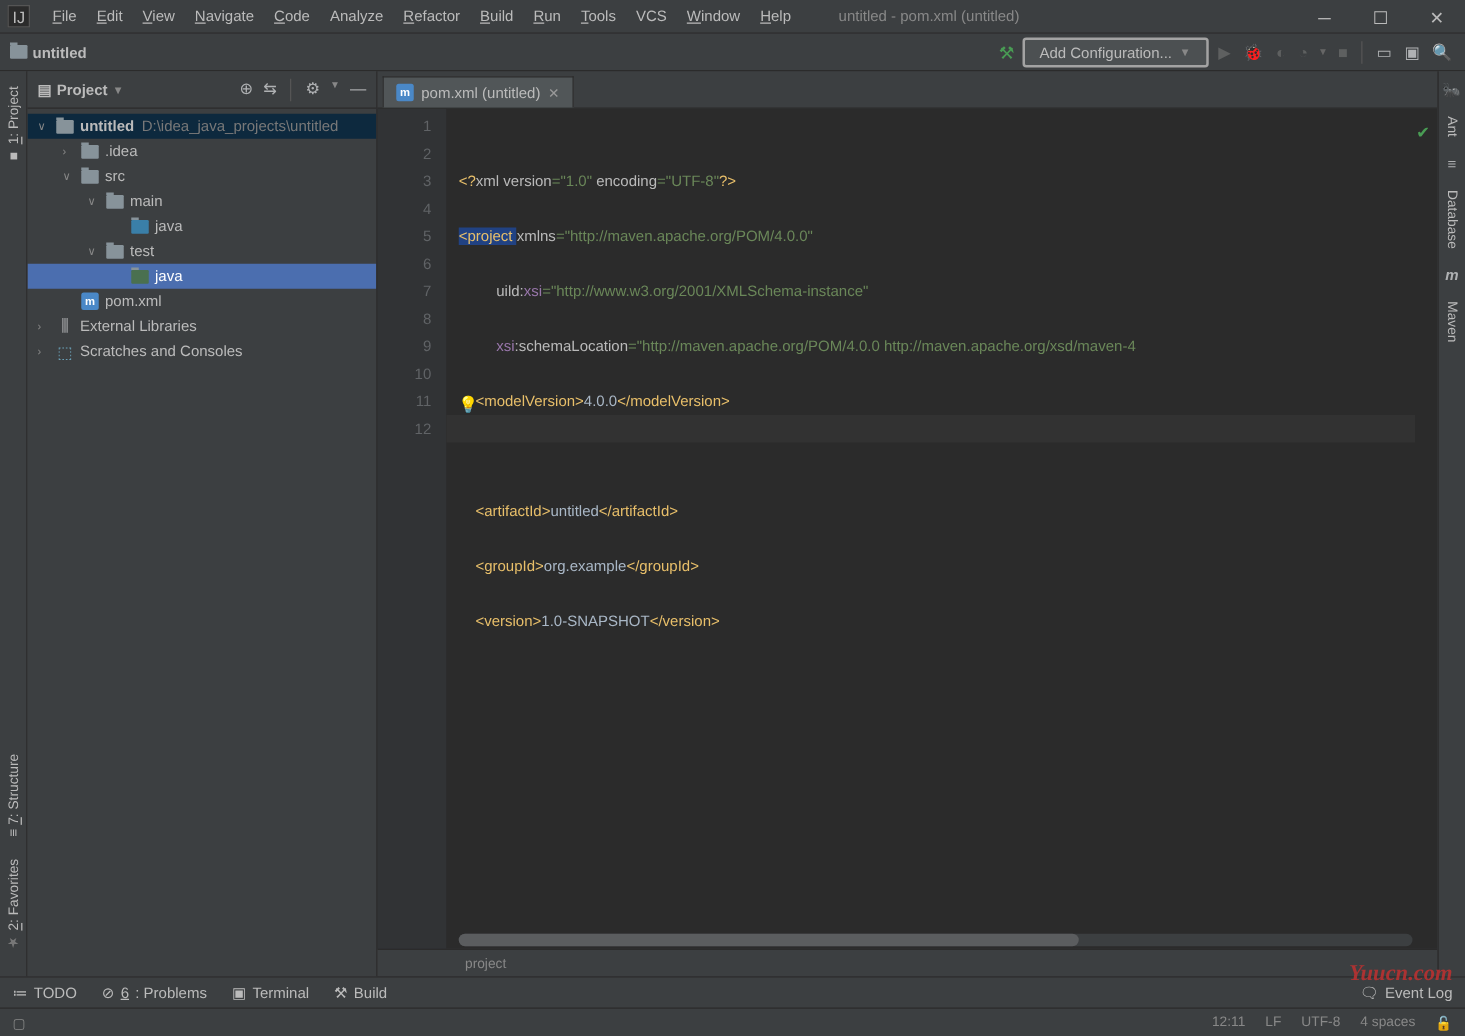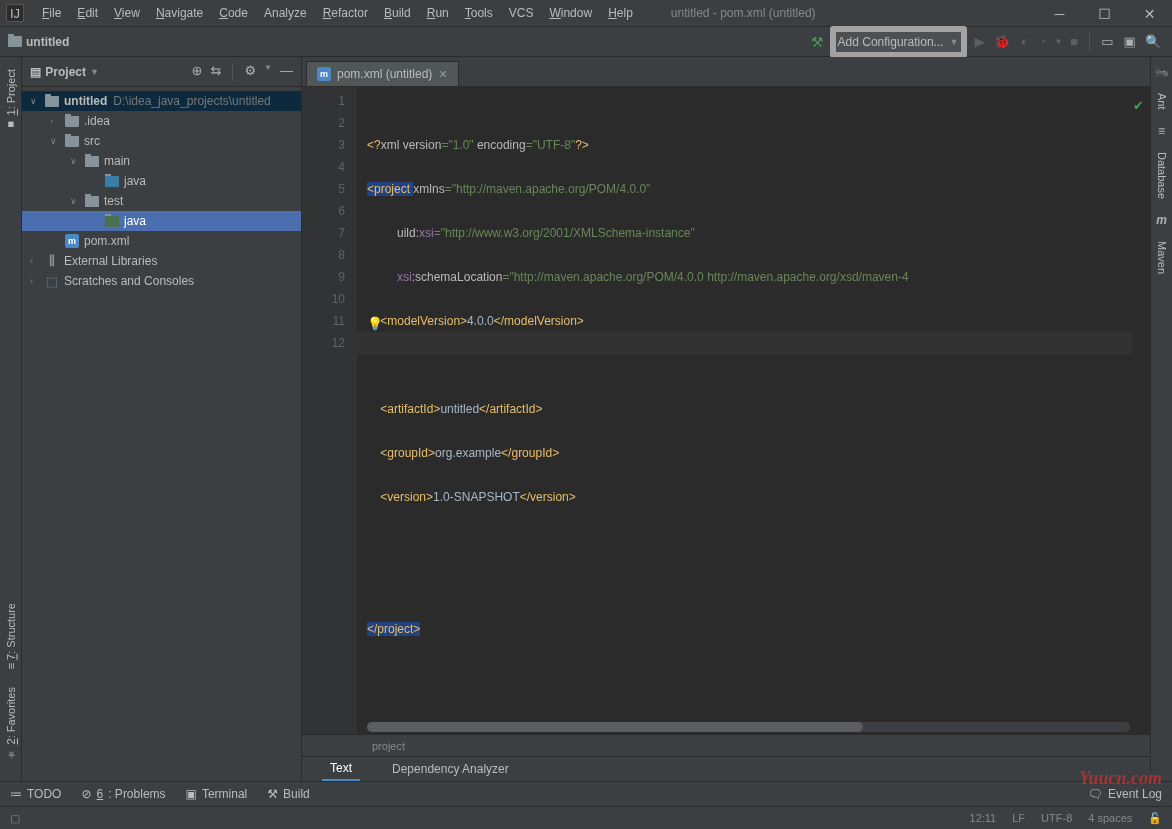--- a/index.html
+++ b/index.html
@@ -10,21 +10,21 @@
 .menu-item .ul{text-decoration:underline;}
 .title-text { margin-left:30px; color:#888; }
 .window-controls { position:absolute; right:0; top:0; display:flex; height:27px; }
 .wc-btn { width:45px; display:flex; align-items:center; justify-content:center; color:#bbb; font-size:14px; }
 .toolbar { height:30px; background:#3c3f41; display:flex; align-items:center; padding:0 8px; border-bottom:1px solid #2b2b2b; }
 .breadcrumb { display:flex; align-items:center; color:#bbb; }
 .folder-mini { width:14px; height:11px; background:#87939a; border-radius:1px; margin-right:4px; position:relative; }
 .folder-mini::before { content:''; position:absolute; top:-2px; left:0; width:6px; height:2px; background:#87939a; }
 .toolbar-right { margin-left:auto; display:flex; align-items:center; gap:6px; }
 .hammer-icon { color:#499c54; font-size:14px; }
-.add-config-btn { background:#4c5052; border:6px solid #a3a3a3; padding:3px 2px; border-radius:3px; color:#bbb; display:flex; align-items:center; gap:6px; cursor:pointer; }
+.add-config-btn { background:#4c5052; border:2px solid #a3a3a3; padding:3px 12px; border-radius:3px; color:#bbb; display:flex; align-items:center; gap:6px; cursor:pointer; }
 .tb-icon { color:#5e6060; font-size:13px; padding:0 2px; }
 .tb-icon.enabled { color:#afb1b3; }
 .sep { width:1px; height:18px; background:#555; margin:0 3px; }
 .main-area { display:flex; height:calc(100% - 27px - 30px - 25px - 23px); }
 .left-gutter { width:22px; background:#3c3f41; border-right:1px solid #2b2b2b; display:flex; flex-direction:column; align-items:center; padding-top:8px; gap:10px; }
 .gutter-text { writing-mode:vertical-rl; transform:rotate(180deg); color:#bbb; font-size:11px; cursor:pointer; padding:4px 0; }
 .gutter-text .ul{text-decoration:underline;}
 .gutter-star { color:#777; font-size:11px; }
 .project-panel { width:280px; background:#3c3f41; border-right:1px solid #2b2b2b; display:flex; flex-direction:column; }
 .panel-header { height:30px; display:flex; align-items:center; padding:0 8px; border-bottom:1px solid #2b2b2b; }
@@ -262,33 +262,28 @@
 <div><span class="tag" style="background:#214283">&lt;project </span><span class="attr">xmlns</span><span class="str">="http://maven.apache.org/POM/4.0.0"</span></div>
 <div><span class="attr">         uild:</span><span class="attr-ns">xsi</span><span class="str">="http://www.w3.org/2001/XMLSchema-instance"</span></div>
 <div><span>         </span><span class="attr-ns">xsi</span><span class="attr">:schemaLocation</span><span class="str">="http://maven.apache.org/POM/4.0.0 http://maven.apache.org/xsd/maven-4</span></div>
 <div><span class="tag">    &lt;modelVersion&gt;</span><span class="txt">4.0.0</span><span class="tag">&lt;/modelVersion&gt;</span></div>
 <div> </div>
 <div><span class="tag">    &lt;artifactId&gt;</span><span class="txt">untitled</span><span class="tag">&lt;/artifactId&gt;</span></div>
 <div><span class="tag">    &lt;groupId&gt;</span><span class="txt">org.example</span><span class="tag">&lt;/groupId&gt;</span></div>
 <div><span class="tag">    &lt;version&gt;</span><span class="txt">1.0-SNAPSHOT</span><span class="tag">&lt;/version&gt;</span></div>
 <div> </div>
 <div> </div>
-<div><span class="tag" style="background:#214283">&lt;/project&gt;</span></div>
 <div class="bulb">💡</div>
 <div class="check">✔</div>
       </div>
       <div class="scrollbar-h"></div>
     </div>
     <div class="breadcrumb-bar">
         <span>project</span>
       </div>
-    <div class="editor-bottom-tabs">
-      <span class="eb-tab active">Text</span>
-      <span class="eb-tab">Dependency Analyzer</span>
-    </div>
   </div>
 
   <div class="right-gutter">
     <span class="rg-icon">🐜</span>
     <span class="rg-text">Ant</span>
     <span class="rg-icon">≡</span>
     <span class="rg-text">Database</span>
     <span class="rg-icon" style="font-weight:bold;font-style:italic">m</span>
     <span class="rg-text">Maven</span>
   </div>

